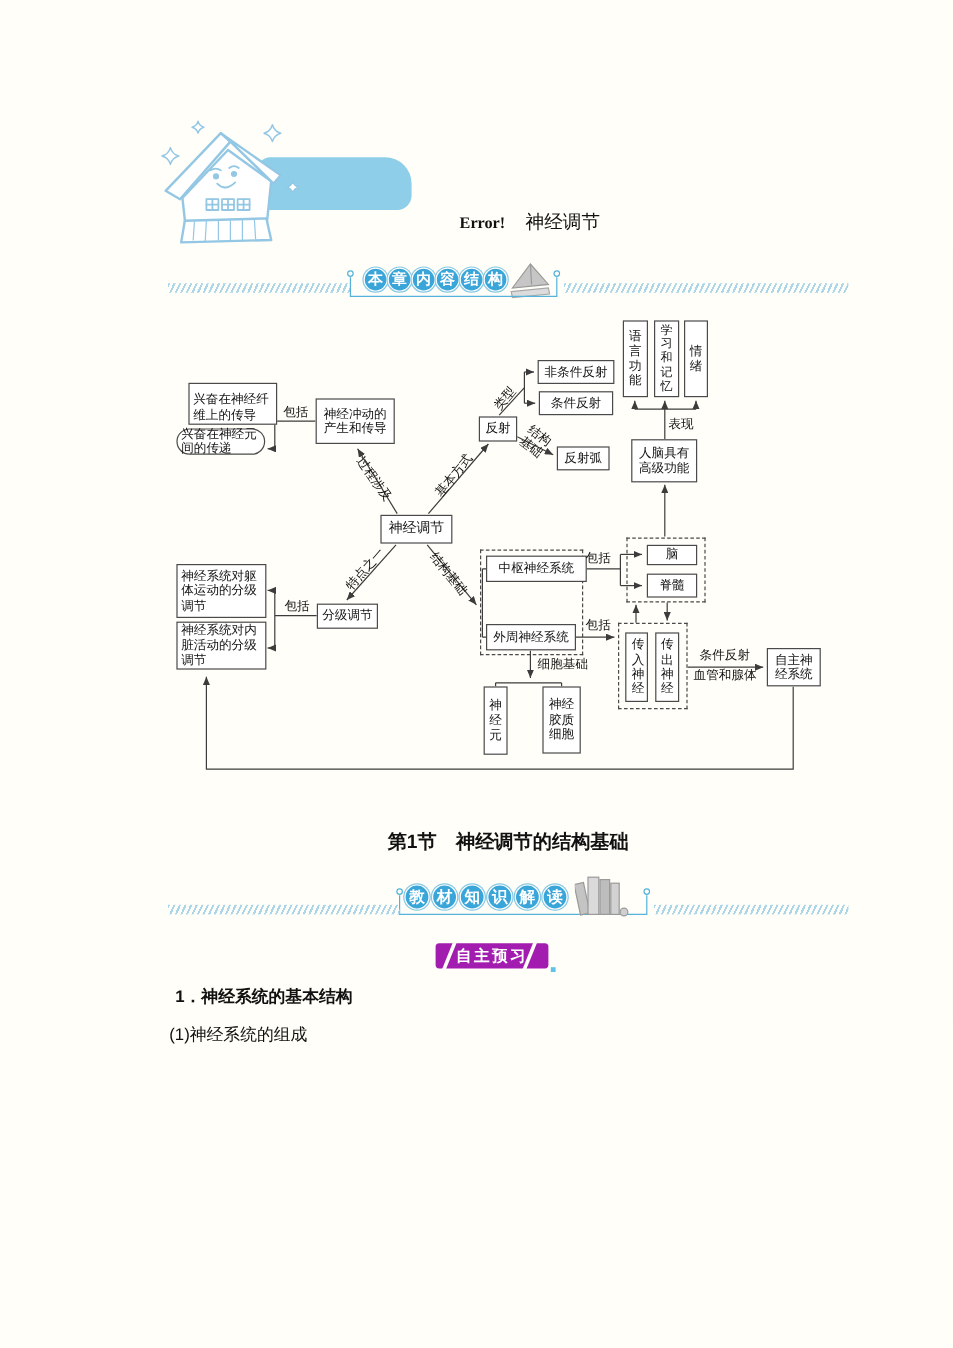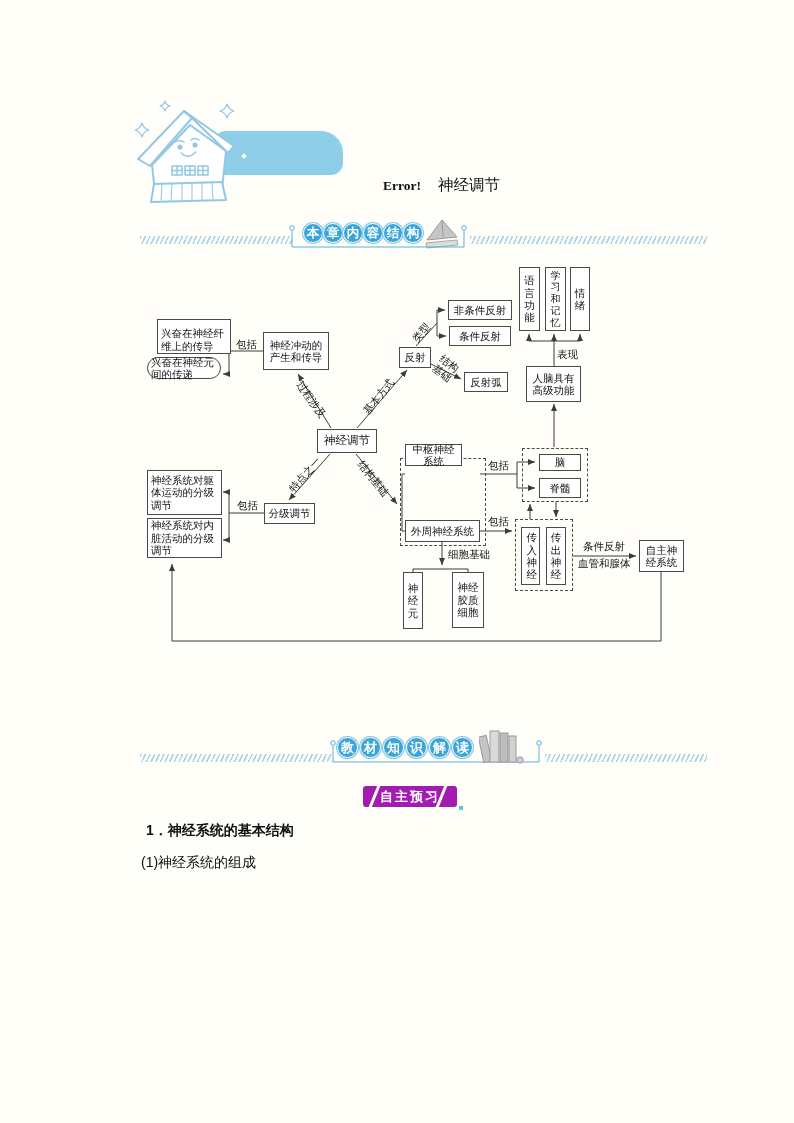--- a/index.html
+++ b/index.html
@@ -209,21 +209,21 @@
     </div>
   <div class="nb lft" style="left:147px;top:470px;width:75px;height:45px;">
       <span>神经系统对躯体运动的分级调节</span>
     </div>
   <div class="nb lft" style="left:147px;top:518px;width:75px;height:40px;">
       <span>神经系统对内脏活动的分级调节</span>
     </div>
   <div class="nb" style="left:264px;top:503px;width:51px;height:21px;">
       <span>分级调节</span>
     </div>
-  <div class="nb" style="left:405px;top:444px;width:57px;height:22px;">
+  <div class="nb" style="left:405px;top:463px;width:84px;height:22px;">
       <span>中枢神经系统</span>
     </div>
   <div class="nb" style="left:405px;top:520px;width:75px;height:22px;">
       <span>外周神经系统</span>
     </div>
   <div class="nb" style="left:539px;top:454px;width:42px;height:17px;">
       <span>脑</span>
     </div>
   <div class="nb" style="left:539px;top:478px;width:42px;height:20px;">
       <span>脊髓</span>
@@ -252,20 +252,21 @@
   <div class="lbl rot" style="left:358px;top:391px;transform:rotate(-51deg);">基本方式</div>
   <div class="lbl rot" style="left:284px;top:469px;transform:rotate(-49deg);">特点之一</div>
   <div class="lbl rot" style="left:352px;top:473px;transform:rotate(51deg);">结构基础</div>
   <div class="lbl rot" style="left:411px;top:327px;transform:rotate(-50deg);">类型</div>
   <div class="lbl rot wrap2" style="left:434px;top:357px;transform:rotate(37deg);">结构基础</div>
   <div class="lbl" style="left:557px;top:349px;">表现</div>
   <div class="lbl" style="left:448px;top:549px;">细胞基础</div>
   <div class="lbl" style="left:583px;top:541px;">条件反射</div>
   <div class="lbl" style="left:578px;top:558px;">血管和腺体</div>
 
+  <div class="sec-title">第1节　神经调节的结构基础</div>
 
   <div class="band" style="left:140px;top:754px;width:193px;"></div>
   <div class="band" style="left:545px;top:754px;width:162px;"></div>
   <div class="bc bc2" style="left:337px;top:737px;">
       <span>教</span>
     </div>
   <div class="bc bc2" style="left:360px;top:737px;">
       <span>材</span>
     </div>
   <div class="bc bc2" style="left:383px;top:737px;">

